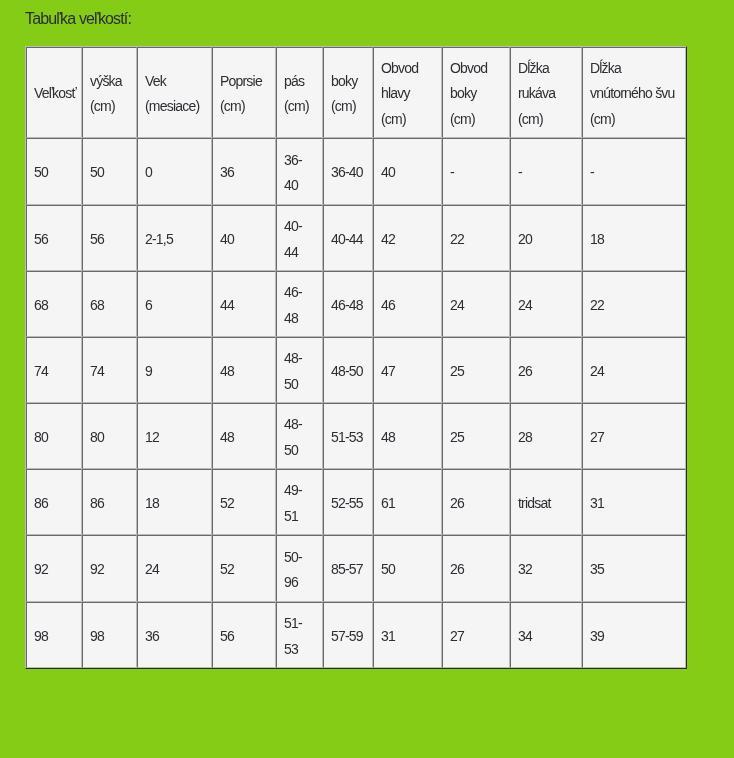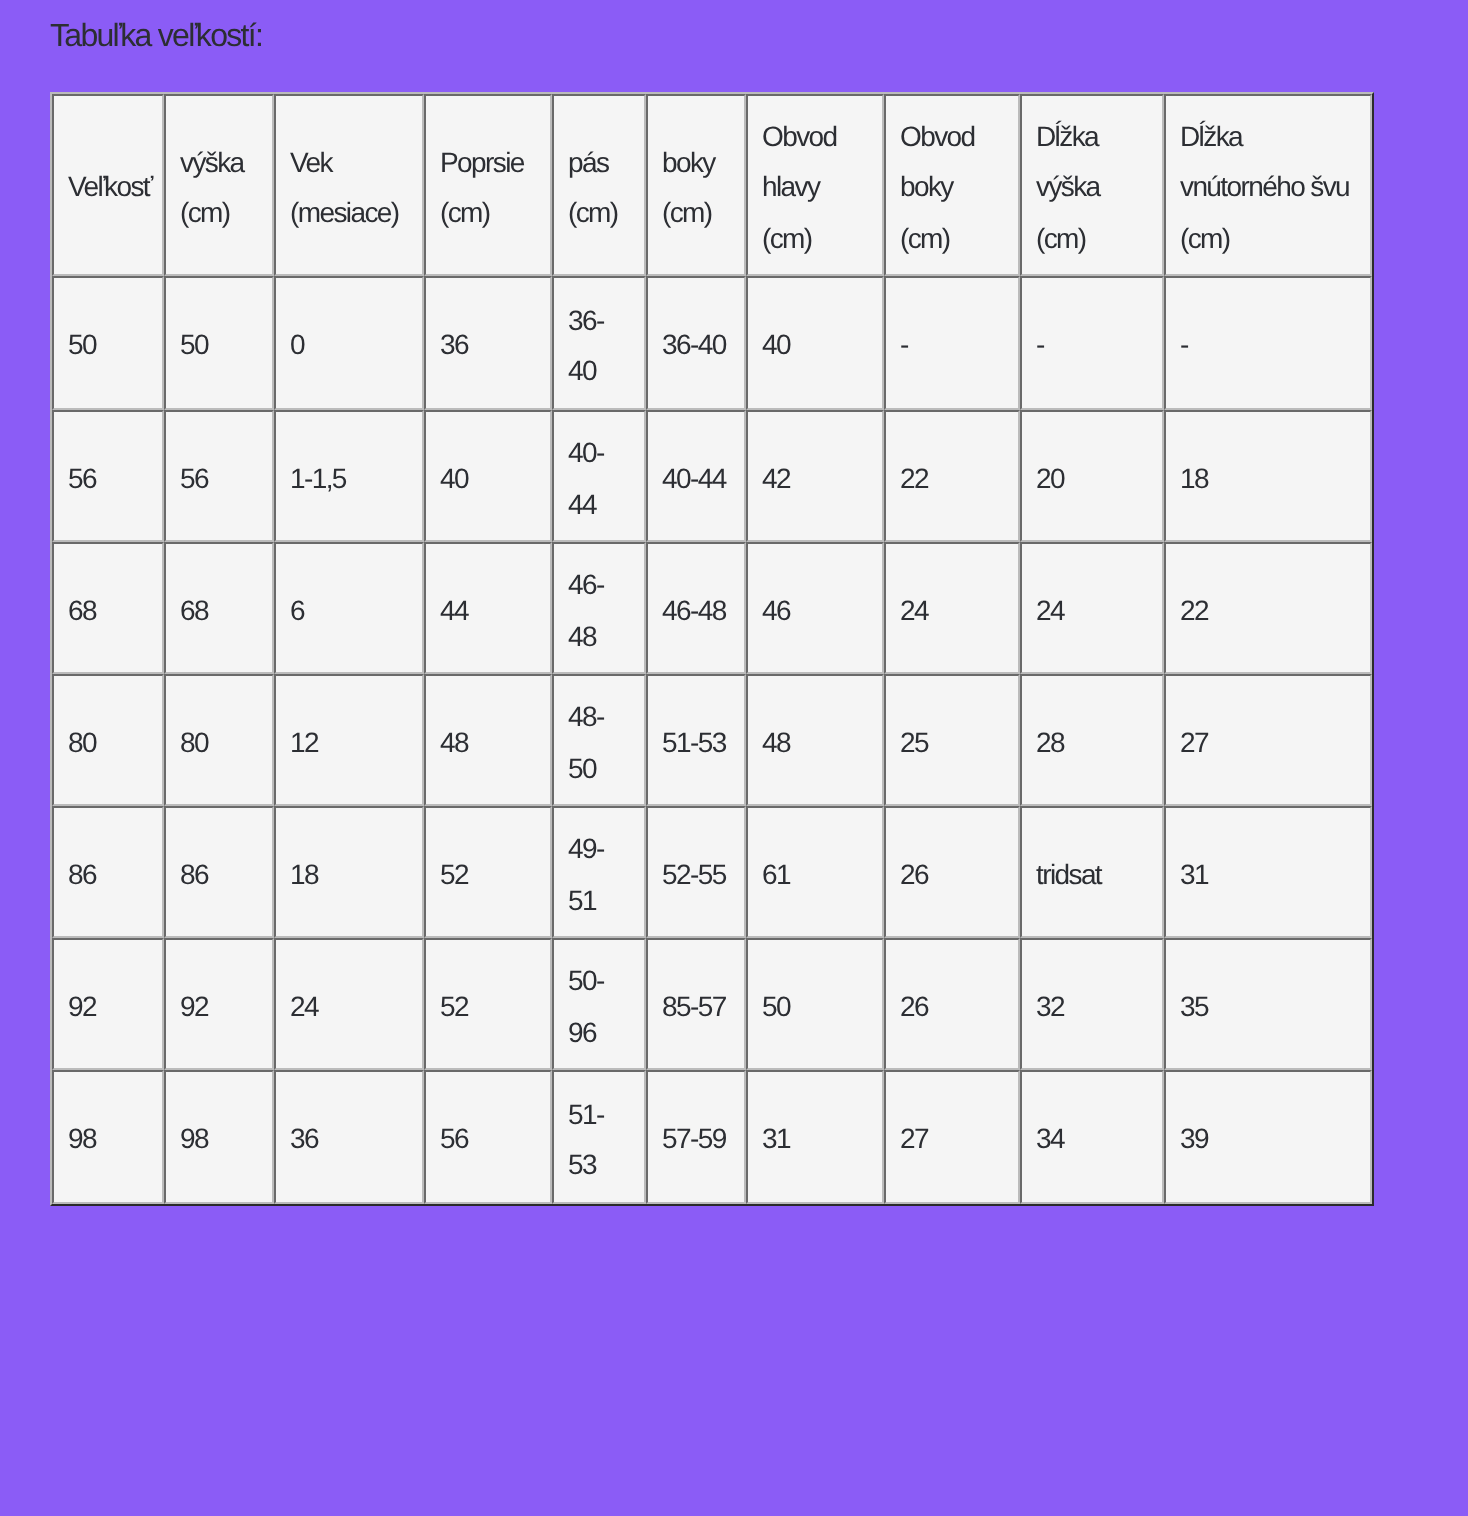--- a/index.html
+++ b/index.html
@@ -7,21 +7,21 @@
 body{
   background:#ffffff;
   font-family:"Liberation Sans",sans-serif;
   color:#2c2e33;
 }
 .page{
   position:relative;
   width:734px;
   height:758px;
   overflow:hidden;
-  background:#8b5cf6;
+  background:#84cc16;
 }
 .caption{
   position:absolute;
   left:25px;
   top:9px;
   font-size:16px;
   letter-spacing:-0.85px;
   line-height:20px;
   color:#2c2e33;
   white-space:nowrap;
@@ -94,58 +94,70 @@
       <tbody>
         <tr class="head">
           <td>Veľkosť</td>
           <td>výška (cm)</td>
           <td>Vek (mesiace)</td>
           <td>Poprsie (cm)</td>
           <td>pás (cm)</td>
           <td>boky (cm)</td>
           <td>Obvod hlavy (cm)</td>
           <td>Obvod boky (cm)</td>
-          <td>Dĺžka výška (cm)</td>
+          <td>Dĺžka rukáva (cm)</td>
           <td>Dĺžka vnútorného švu (cm)</td>
         </tr>
         <tr class="body">
           <td>50</td>
           <td>50</td>
           <td>0</td>
           <td>36</td>
           <td>36-40</td>
           <td>36-40</td>
           <td>40</td>
           <td>-</td>
           <td>-</td>
           <td>-</td>
         </tr>
         <tr class="body">
           <td>56</td>
           <td>56</td>
-          <td>1-1,5</td>
+          <td>2-1,5</td>
           <td>40</td>
           <td>40-44</td>
           <td>40-44</td>
           <td>42</td>
           <td>22</td>
           <td>20</td>
           <td>18</td>
         </tr>
         <tr class="body">
           <td>68</td>
           <td>68</td>
           <td>6</td>
           <td>44</td>
           <td>46-48</td>
           <td>46-48</td>
           <td>46</td>
           <td>24</td>
           <td>24</td>
           <td>22</td>
+        </tr>
+        <tr class="body">
+          <td>74</td>
+          <td>74</td>
+          <td>9</td>
+          <td>48</td>
+          <td>48-50</td>
+          <td>48-50</td>
+          <td>47</td>
+          <td>25</td>
+          <td>26</td>
+          <td>24</td>
         </tr>
         <tr class="body">
           <td>80</td>
           <td>80</td>
           <td>12</td>
           <td>48</td>
           <td>48-50</td>
           <td>51-53</td>
           <td>48</td>
           <td>25</td>

